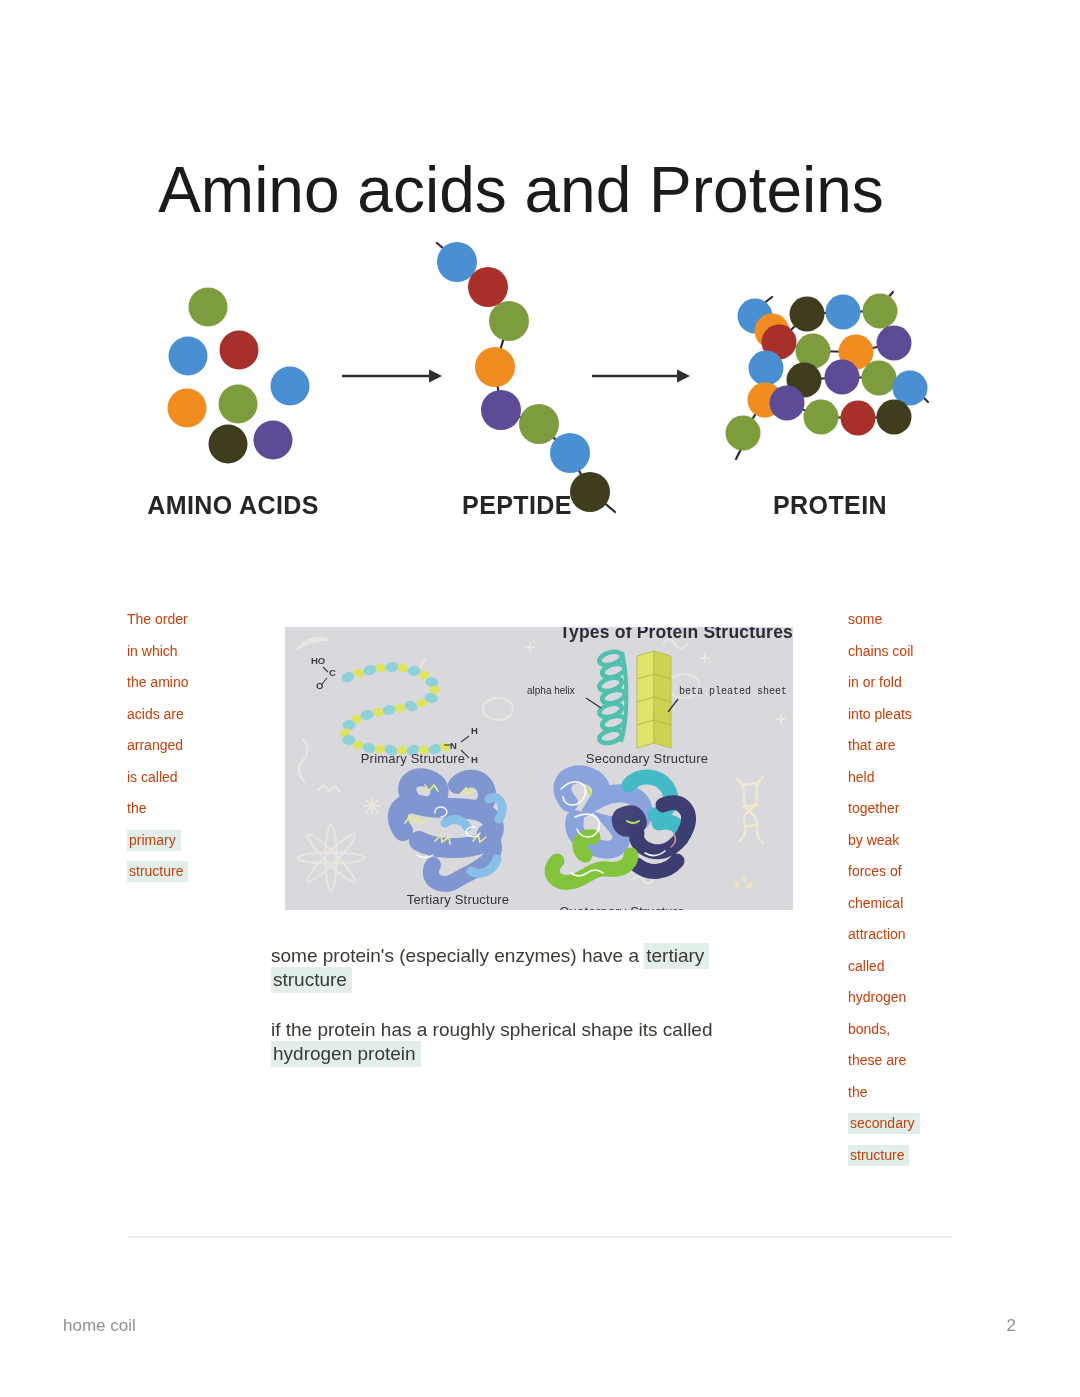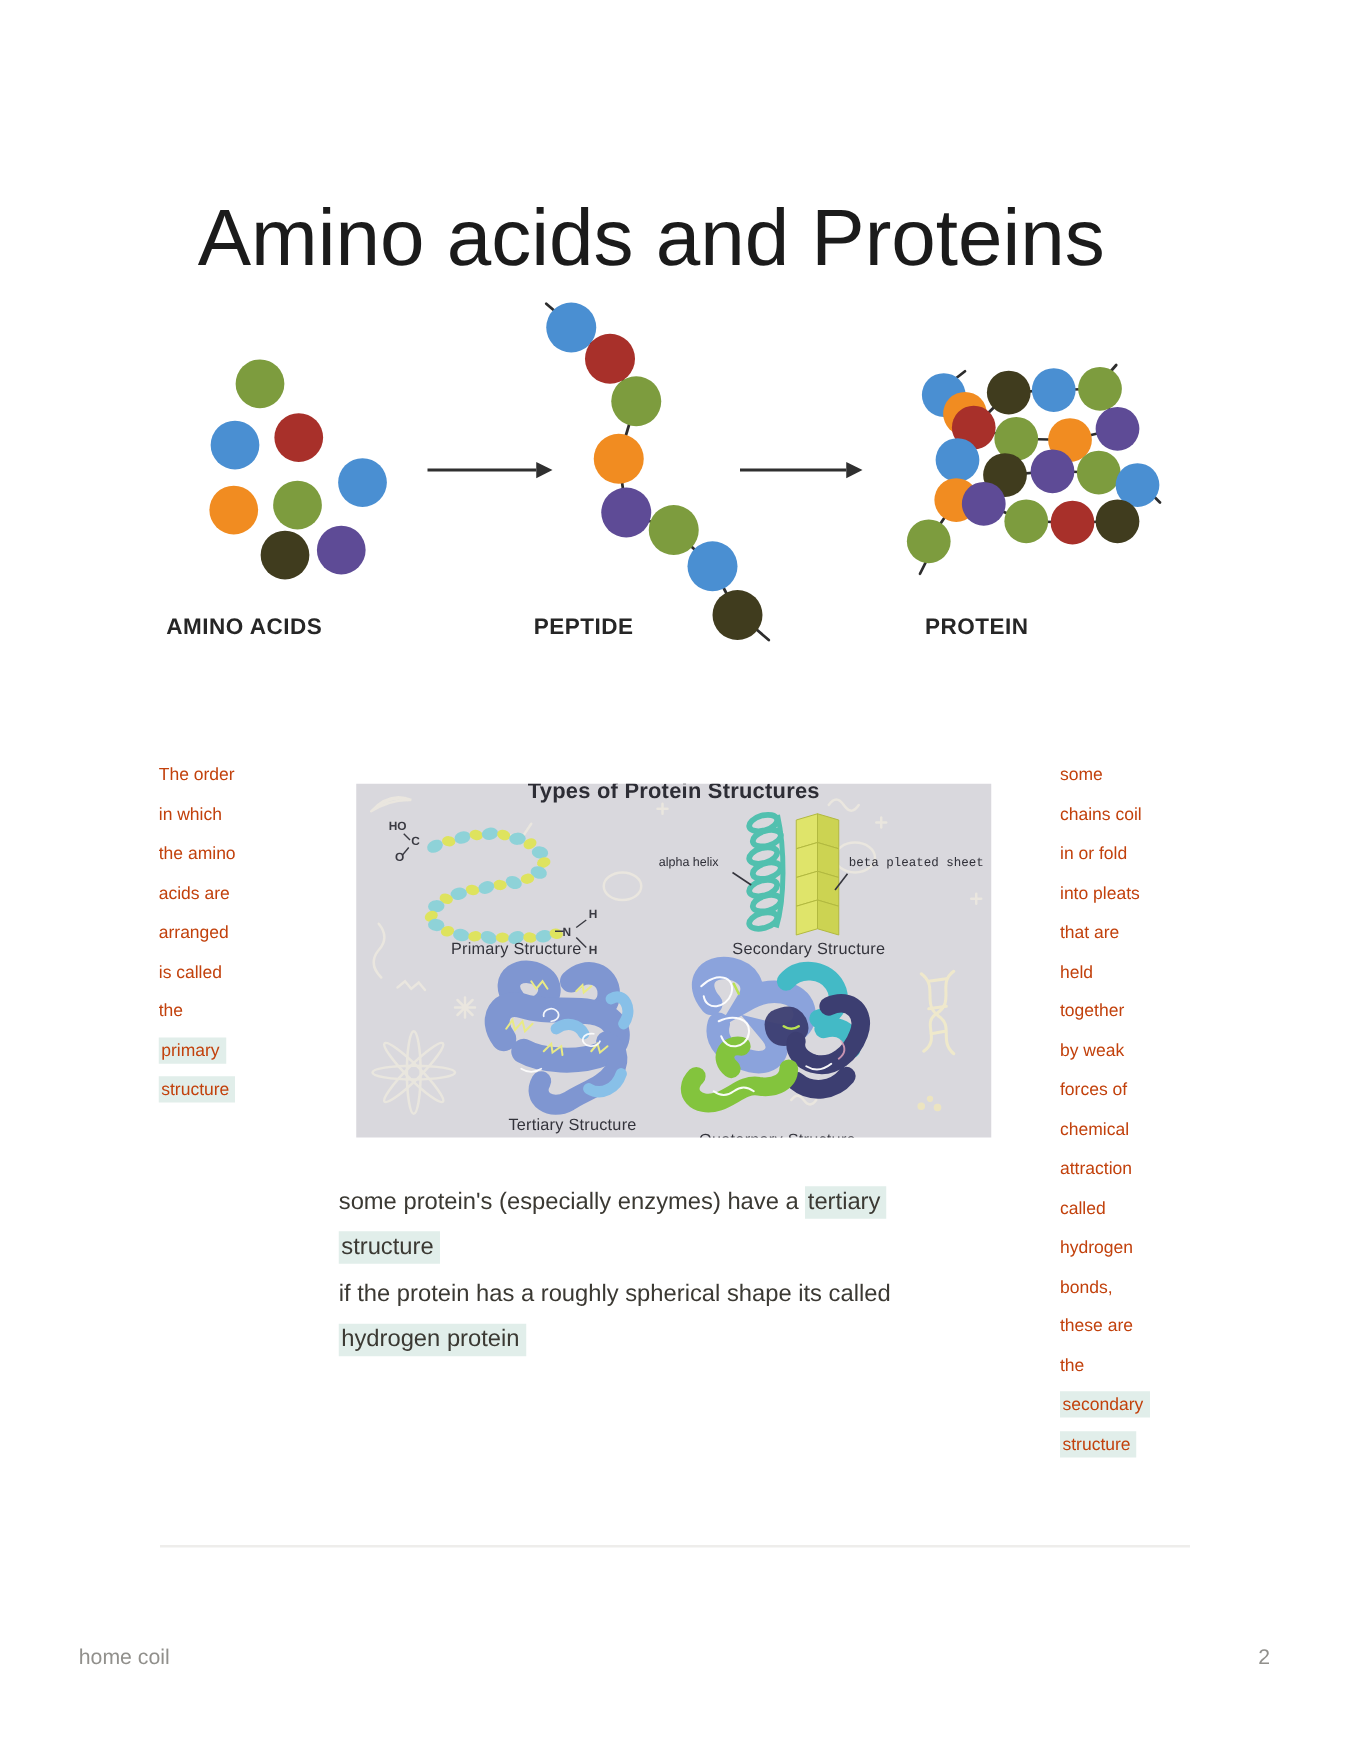--- a/index.html
+++ b/index.html
@@ -6,43 +6,43 @@
   body{
     width:1080px;height:1397px;background:#ffffff;position:relative;overflow:hidden;
     font-family:"Liberation Sans",sans-serif;color:#3a3833;
   }
   .page-title{
     position:absolute;left:0;top:160px;width:1042px;margin:0;text-align:center;
     font-size:64px;font-weight:400;color:#1b1b1b;line-height:60px;letter-spacing:0;
   }
   #top-diagram{position:absolute;left:0;top:0;width:1080px;height:560px;}
   .diag-label{
-    position:absolute;top:491px;font-size:18px;font-weight:700;letter-spacing:.4px;
-    color:#262626;
+    position:absolute;top:491px;font-size:25px;font-weight:700;letter-spacing:.4px;
+    color:#262626;text-align:center;
   }
   .note-col{
     position:absolute;top:604px;font-size:14px;line-height:31.5px;color:#c2410c;
     white-space:pre-line;
   }
   .note-left{left:127px;width:102px;}
   .note-right{left:848px;width:106px;}
   .hl{
     background:#e1eeea;color:inherit;padding:2px 5px 3px 2px;
     -webkit-box-decoration-break:clone;box-decoration-break:clone;
   }
-  .para{position:absolute;left:271px;width:512px;font-size:19px;line-height:36px;color:#3b3933;}
+  .para{position:absolute;left:271px;width:512px;font-size:19px;line-height:24px;color:#3b3933;}
   #para1{top:944px;}
   #para2{top:1018px;}
   .img-block{
     position:absolute;left:285px;top:627px;width:508px;height:283px;
     background:#d9d8dd;overflow:hidden;
   }
   .img-block svg{position:absolute;left:0;top:0;}
   .img-title{
-    position:absolute;left:0;top:-5px;width:100%;text-align:center;
+    position:absolute;left:0;top:-5px;width:100%;text-align:right;
     font-size:17.5px;font-weight:700;color:#2d2d35;letter-spacing:.2px;
   }
   .img-small-label{position:absolute;font-size:10px;color:#2f2f38;white-space:nowrap;}
   .img-label{position:absolute;font-size:13px;color:#33333b;text-align:center;letter-spacing:.2px;white-space:nowrap;}
   .divider{position:absolute;left:128px;top:1236px;width:824px;height:2px;background:#eeedeb;}
   .footer{position:absolute;top:1316px;font-size:17px;color:#91908c;}
   .footer-left{left:63px;}
   .footer-right{right:64px;}
 </style>
 </head>

